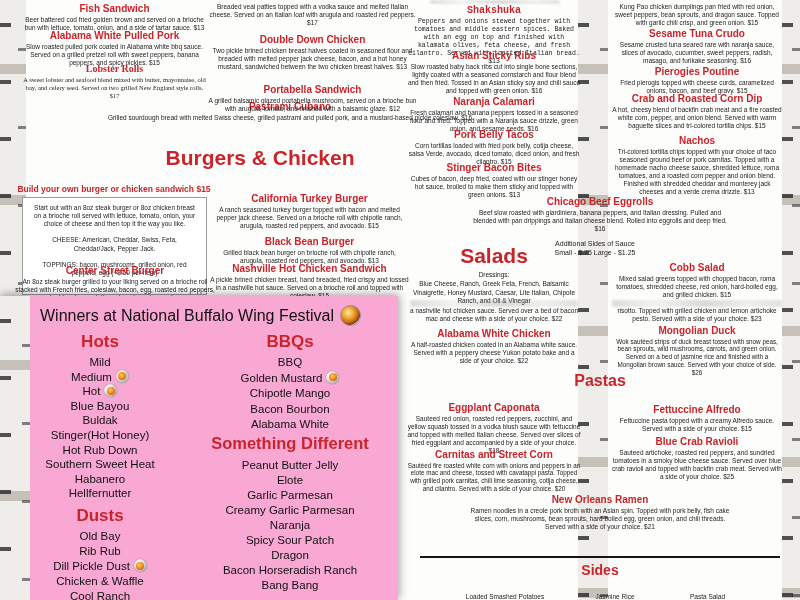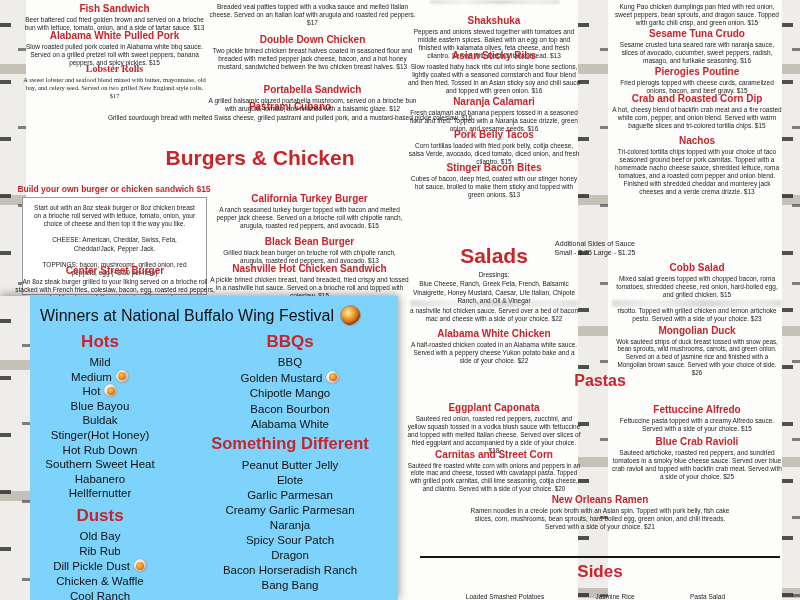--- a/index.html
+++ b/index.html
@@ -34,21 +34,21 @@
   .boxed p:last-child{ margin-bottom:0; }
 
   .note{ position:absolute; text-align:center; font-size:7px; line-height:1.35; color:var(--ink); }
 
   .smudge{ position:absolute; height:7px; border-radius:2px; opacity:.5; filter:blur(1px);
     background:linear-gradient(90deg, rgba(110,110,110,.45), rgba(110,110,110,.15) 25%, rgba(110,110,110,.5) 55%, rgba(110,110,110,.2) 80%, rgba(110,110,110,.4)); }
 
   .rule{ position:absolute; background:#161616; }
 
   
-  #wing-page{ position:absolute; left:0; top:296px; width:398px; height:304px; background:#7dd3fc;
+  #wing-page{ position:absolute; left:0; top:296px; width:398px; height:304px; background:#f9a8d4;
     box-shadow:0 -3px 7px rgba(0,0,0,.22), 4px 0 8px rgba(0,0,0,.15); overflow:hidden; }
   .wing-title{ position:absolute; text-align:center; font-size:16px; color:#111; white-space:nowrap; }
   .wing-head{ position:absolute; text-align:center; font-weight:700; color:var(--red); font-size:17px; }
   .wing-list{ position:absolute; text-align:center; color:#111; }
   .wing-list .wli{ font-size:11.5px; }
 
   .award{ display:inline-block; width:13px; height:13px; border-radius:50%; vertical-align:-2px; margin-left:4px;
     background:radial-gradient(circle at 35% 35%, #ffffff 0%, #e9e9e9 35%, #bdbdbd 62%, #8c8c8c 100%);
     box-shadow:0 0 1px #555; position:relative; }
   .award::after{ content:""; position:absolute; inset:2.5px; border-radius:50%;
@@ -117,41 +117,45 @@
   <div class="mi" style="left:212px;top:236px;width:195px;">
     <h4>Black Bean Burger</h4>
     <p>Grilled black bean burger on brioche roll with chipolte ranch, arugula, roasted red peppers, and avocado. $13</p>
   </div>
   <div class="mi" style="left:207px;top:263px;width:205px;">
     <h4>Nashville Hot Chicken Sandwich</h4>
     <p>A pickle brined chicken breast, hand breaded, fried crispy and tossed in a nashville hot sauce. Served on a brioche roll and topped with coleslaw. $15</p>
   </div>
 
   <div class="smudge" style="left:430px;top:0;width:130px;height:4px;"></div>
-  <div class="mi" style="left:408px;top:15px;width:172px;">
+  <div class="mi" style="left:408px;top:5px;width:172px;font-family:Liberation Mono, monospace;">
     <h4>Shakshuka</h4>
     <p>Peppers and onions stewed together with tomatoes and middle eastern spices. Baked with an egg on top and finished with kalamata olives, feta cheese, and fresh cilantro. Served with toasted Italian bread. $13</p>
   </div>
   <div class="mi" style="left:406px;top:50px;width:176px;">
     <h4>Asian Sticky Ribs</h4>
     <p>Slow roasted baby back ribs cut into single bone sections, lightly coated with a seasoned cornstarch and flour blend and then fried. Tossed in an Asian sticky soy and chili sauce and topped with green onion. $16</p>
   </div>
   <div class="mi" style="left:408px;top:96px;width:172px;">
     <h4>Naranja Calamari</h4>
     <p>Fresh calamari and banana peppers tossed in a seasoned flour and fried. Topped with a Naranja sauce drizzle, green onion, and sesame seeds. $16</p>
   </div>
   <div class="mi" style="left:408px;top:129px;width:172px;">
     <h4>Pork Belly Tacos</h4>
     <p>Corn tortillas loaded with fried pork belly, cotija cheese, salsa Verde, avocado, diced tomato, diced onion, and fresh cilantro. $15</p>
   </div>
   <div class="mi" style="left:408px;top:162px;width:172px;">
     <h4>Stinger Bacon Bites</h4>
     <p>Cubes of bacon, deep fried, coated with our stinger honey hot sauce, broiled to make them sticky and topped with green onions. $13</p>
   </div>
 
+  <div class="mi" style="left:470px;top:196px;width:260px;">
+    <h4>Chicago Beef Eggrolls</h4>
+    <p>Beef slow roasted with giardiniera, banana peppers, and Italian dressing. Pulled and blended with pan drippings and Italian cheese blend. Rolled into eggrolls and deep fried. $16</p>
+  </div>
   <div class="note" style="left:495px;top:239px;width:200px;">
     <div>Additional Sides of Sauce</div>
     <div>Small - $.75   Large - $1.25</div>
   </div>
 
   <div class="mi" style="left:612px;top:2px;width:170px;">
     <h4></h4>
     <p>Kung Pao chicken dumplings pan fried with red onion, sweet peppers, bean sprouts, and dragon sauce. Topped with garlic chili crisp, and green onion. $15</p>
   </div>
   <div class="mi" style="left:612px;top:28px;width:170px;">
@@ -214,21 +218,21 @@
   <div class="mi" style="left:612px;top:436px;width:170px;">
     <h4>Blue Crab Ravioli</h4>
     <p>Sauteed artichoke, roasted red peppers, and sundried tomatoes in a smoky blue cheese sauce. Served over blue crab ravioli and topped with backfin crab meat. Served with a side of your choice. $25</p>
   </div>
   <div class="mi" style="left:470px;top:494px;width:260px;">
     <h4>New Orleans Ramen</h4>
     <p>Ramen noodles in a creole pork broth with an Asian spin. Topped with pork belly, fish cake slices, corn, mushrooms, bean sprouts, hard boiled egg, green onion, and chili threads. Served with a side of your choice. $21</p>
   </div>
 
   <div class="rule" style="left:420px;top:556px;width:360px;height:2px;"></div>
-  <div class="sec" style="left:520px;top:562px;width:160px;font-size:17px;">Sides</div>
+  <div class="sec" style="left:520px;top:562px;width:160px;font-size:14px;">Sides</div>
   <div class="sides-item" style="left:425px;top:593px;width:160px;">Loaded Smashed Potatoes</div>
   <div class="sides-item" style="left:565px;top:593px;width:100px;">Jasmine Rice</div>
   <div class="sides-item" style="left:660px;top:593px;width:95px;">Pasta Salad</div>
 
   <div id="wing-page">
     <div class="strip" style="left:0;top:0;width:30px;height:304px;"></div>
 
     <div class="wing-title" style="left:40px;top:9px;width:320px;">
       <span>Winners at National Buffalo Wing Festival</span><span class="wing-logo"></span>
     </div>

